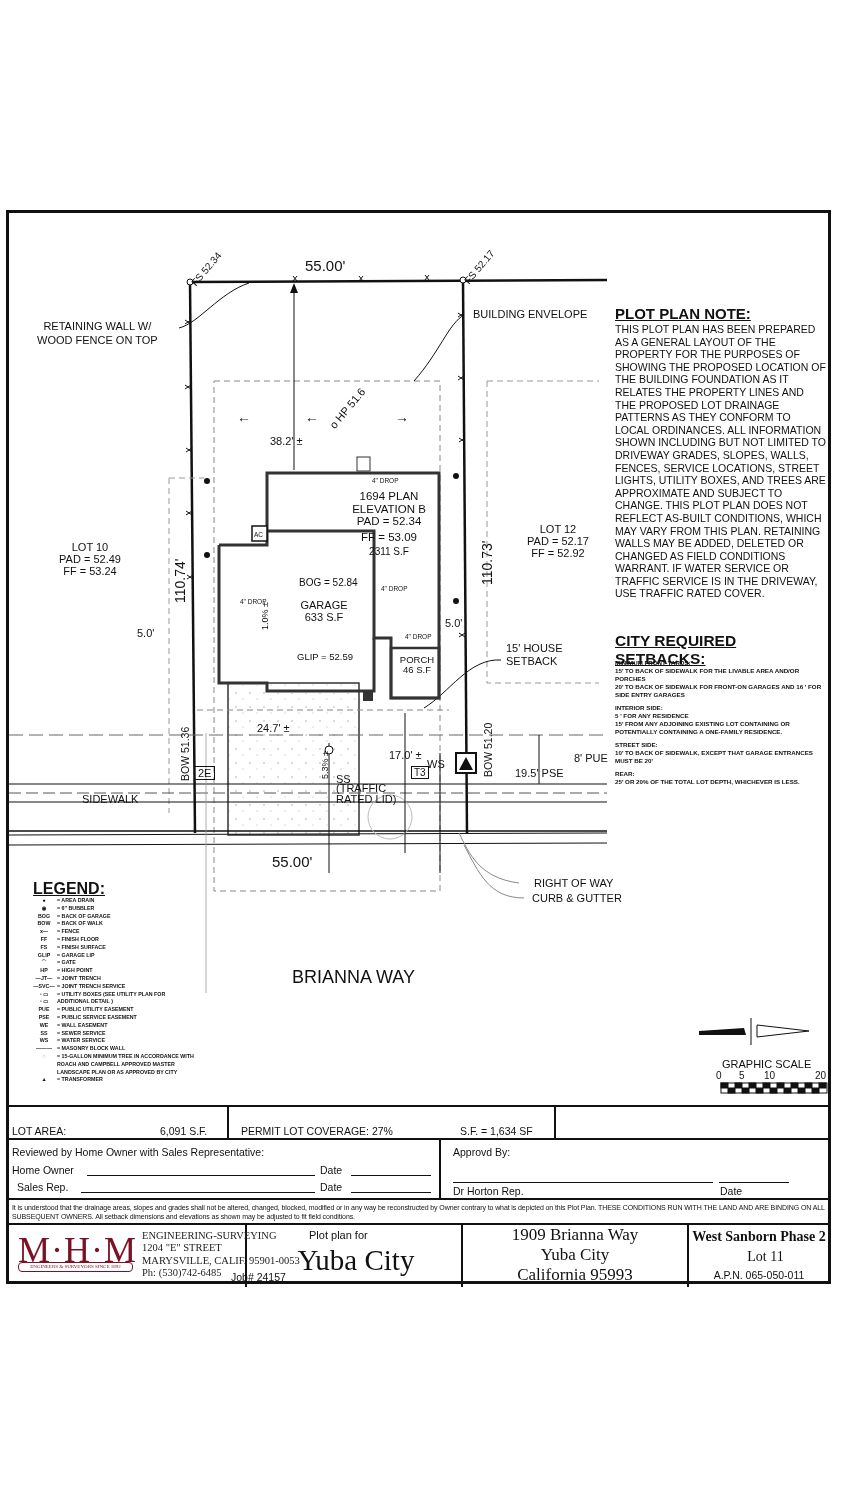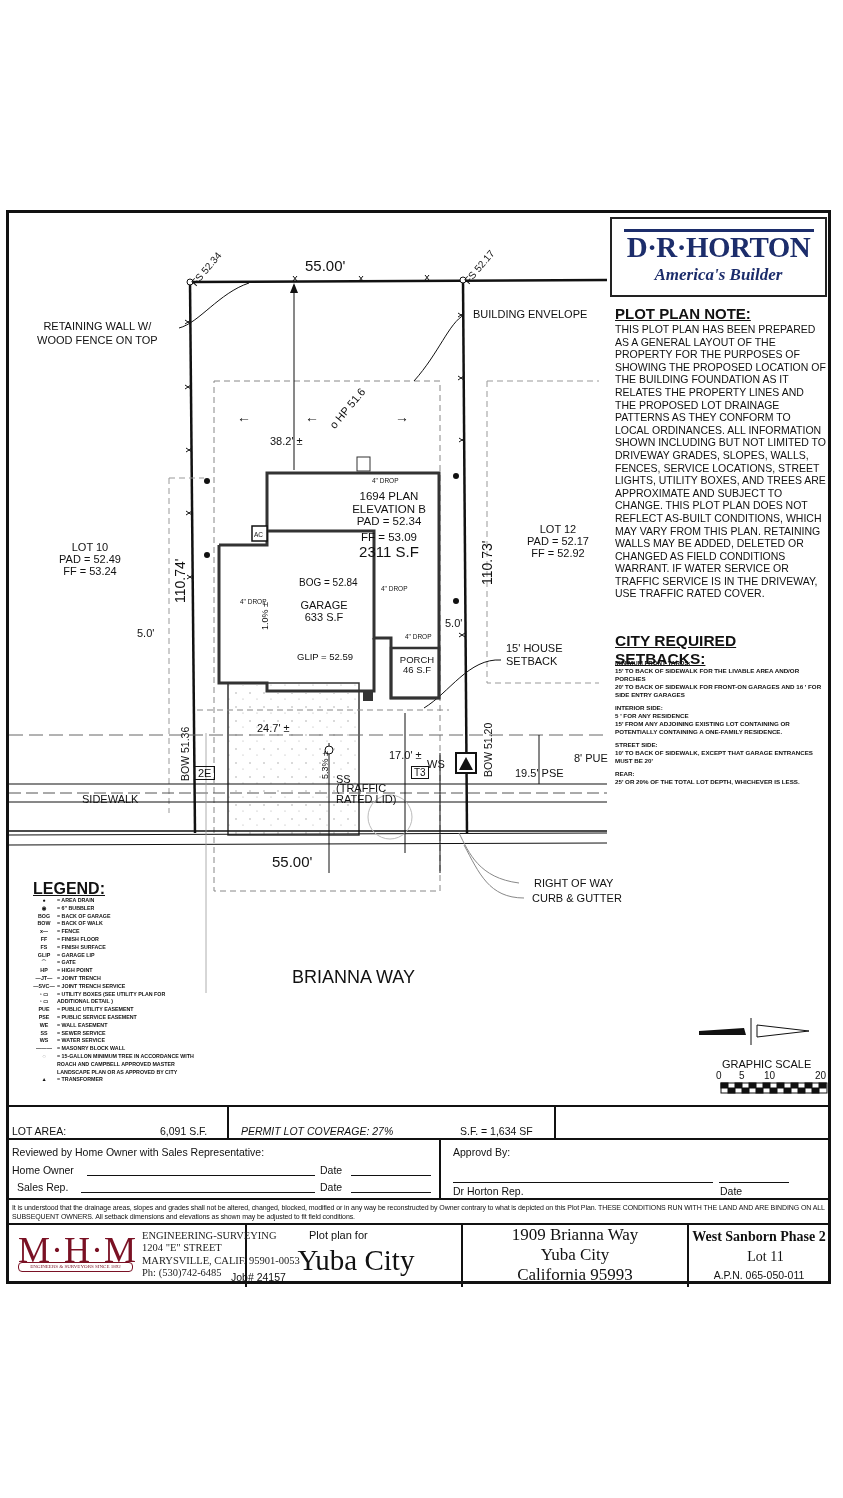--- a/index.html
+++ b/index.html
@@ -142,25 +142,20 @@
         <rect x="761" y="875" width="7" height="5"></rect>
         <rect x="775" y="875" width="7" height="5"></rect>
         <rect x="789" y="875" width="7" height="5"></rect>
         <rect x="803" y="875" width="7" height="5"></rect>
     </g>
 
     <path d="M450 620 C460 640 470 665 510 670" fill="none" stroke="#888"></path>
     <path d="M455 632 C470 660 480 685 515 685" fill="none" stroke="#888"></path>
   </svg>
 
-  <div class="logo-box">
-    <div class="logo-top"></div>
-    <div class="logo-brand">D·R·HORTON</div>
-    <div class="logo-tag">America's Builder</div>
-  </div>
 
   <div class="notes-title">PLOT PLAN NOTE:</div>
   <div class="notes-body">THIS PLOT PLAN HAS BEEN PREPARED AS A GENERAL LAYOUT OF THE PROPERTY FOR THE PURPOSES OF SHOWING THE PROPOSED LOCATION OF THE BUILDING FOUNDATION AS IT RELATES THE PROPERTY LINES AND THE PROPOSED LOT DRAINAGE PATTERNS AS THEY CONFORM TO LOCAL ORDINANCES. ALL INFORMATION SHOWN INCLUDING BUT NOT LIMITED TO DRIVEWAY GRADES, SLOPES, WALLS, FENCES, SERVICE LOCATIONS, STREET LIGHTS, UTILITY BOXES, AND TREES ARE APPROXIMATE AND SUBJECT TO CHANGE. THIS PLOT PLAN DOES NOT REFLECT AS-BUILT CONDITIONS, WHICH MAY VARY FROM THIS PLAN. RETAINING WALLS MAY BE ADDED, DELETED OR CHANGED AS FIELD CONDITIONS WARRANT. IF WATER SERVICE OR TRAFFIC SERVICE IS IN THE DRIVEWAY, USE TRAFFIC RATED COVER.</div>
 
   <div class="setbacks-title">CITY REQUIRED SETBACKS:</div>
   <div class="setbacks">
     <div class="grp">
       <div class="h">MINIMUM FRONT YARDS:</div>
       <div>15' TO BACK OF SIDEWALK FOR THE LIVABLE AREA AND/OR PORCHES</div>
       <div>20' TO BACK OF SIDEWALK FOR FRONT-ON GARAGES AND 16 ' FOR SIDE ENTRY GARAGES</div>
@@ -192,21 +187,21 @@
   <div class="lbl" style="left:296px;top:196px;font-size:14px;">←</div>
   <div class="lbl rot" style="left:318px;top:210px;transform:rotate(-50deg);">o HP 51.6</div>
   <div class="lbl" style="left:386px;top:196px;font-size:14px;">→</div>
   <div class="lbl" style="left:261px;top:222px;">38.2' ±</div>
 
   <div class="lbl center" style="left:335px;top:277px;width:90px;line-height:12.5px;font-size:11.5px;">
     <div>1694 PLAN</div>
     <div>ELEVATION B</div>
     <div>PAD = 52.34</div>
     <div style="margin-top:3px;">FF = 53.09</div>
-    <div style="margin-top:3px;font-size:15px;">2311 S.F</div>
+    <div style="margin-top:3px;font-size:10px;">2311 S.F</div>
   </div>
   <div class="lbl-sm" style="left:363px;top:264px;">4" DROP</div>
   <div class="lbl-sm" style="left:231px;top:385px;">4" DROP</div>
   <div class="lbl-sm" style="left:372px;top:372px;">4" DROP</div>
   <div class="lbl-sm" style="left:396px;top:420px;">4" DROP</div>
   <div class="lbl-sm" style="left:245px;top:318px;">AC</div>
   <div class="lbl" style="left:290px;top:364px;font-size:10px;">BOG = 52.84</div>
   <div class="lbl center" style="left:280px;top:386px;width:70px;line-height:12px;">
     <div>GARAGE</div>
     <div>633 S.F</div>
@@ -372,21 +367,21 @@
   <div class="footer-line" style="top:925px;width:819px;"></div>
   <div class="vline" style="left:430px;top:925px;height:60px;"></div>
   <div class="footer-line" style="top:985px;width:819px;"></div>
   <div class="footer-line" style="top:1010px;width:819px;"></div>
   <div class="vline" style="left:236px;top:1010px;height:64px;"></div>
   <div class="vline" style="left:452px;top:1010px;height:64px;"></div>
   <div class="vline" style="left:678px;top:1010px;height:64px;"></div>
 
   <div class="f-txt" style="left:3px;top:912px;">LOT AREA:</div>
   <div class="f-txt" style="left:151px;top:912px;">6,091 S.F.</div>
-  <div class="f-txt" style="left:232px;top:912px;font-style:italic;">PERMIT LOT COVERAGE: 27%</div>
+  <div class="f-txt" style="left:232px;top:912px;">PERMIT LOT COVERAGE: 27%</div>
   <div class="f-txt" style="left:451px;top:912px;">S.F. = 1,634 SF</div>
 
   <div class="f-txt" style="left:3px;top:933px;">Reviewed by Home Owner with Sales Representative:</div>
   <div class="f-txt" style="left:3px;top:951px;">Home Owner</div>
   <div class="sigline" style="left:78px;top:962px;width:228px;"></div>
   <div class="f-txt" style="left:311px;top:951px;">Date</div>
   <div class="sigline" style="left:342px;top:962px;width:80px;"></div>
   <div class="f-txt" style="left:8px;top:968px;">Sales Rep.</div>
   <div class="sigline" style="left:72px;top:979px;width:234px;"></div>
   <div class="f-txt" style="left:311px;top:968px;">Date</div>

